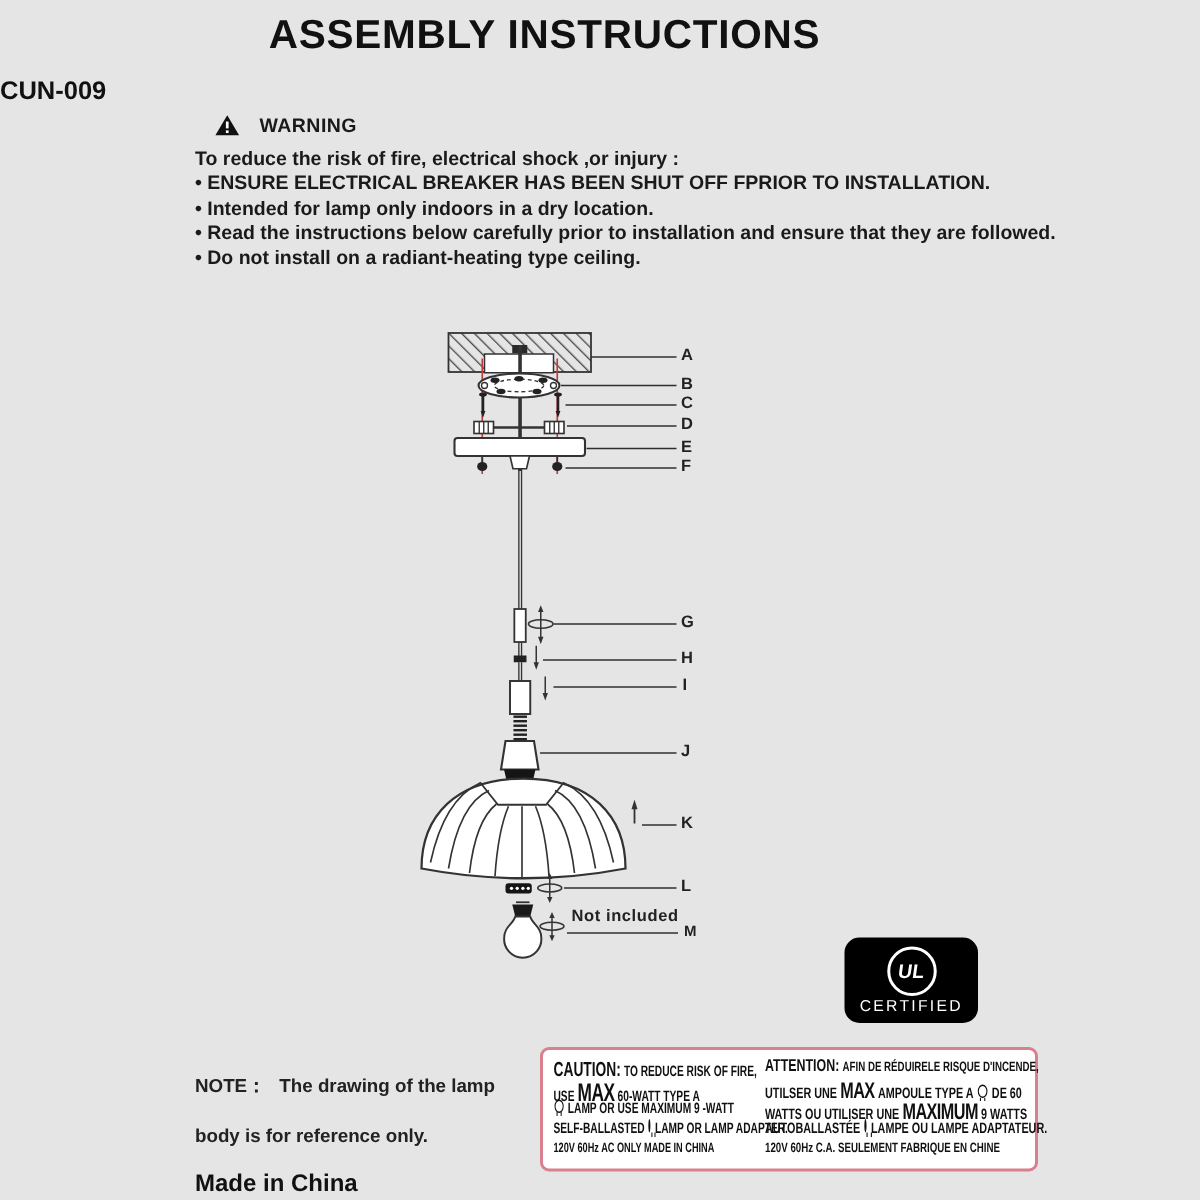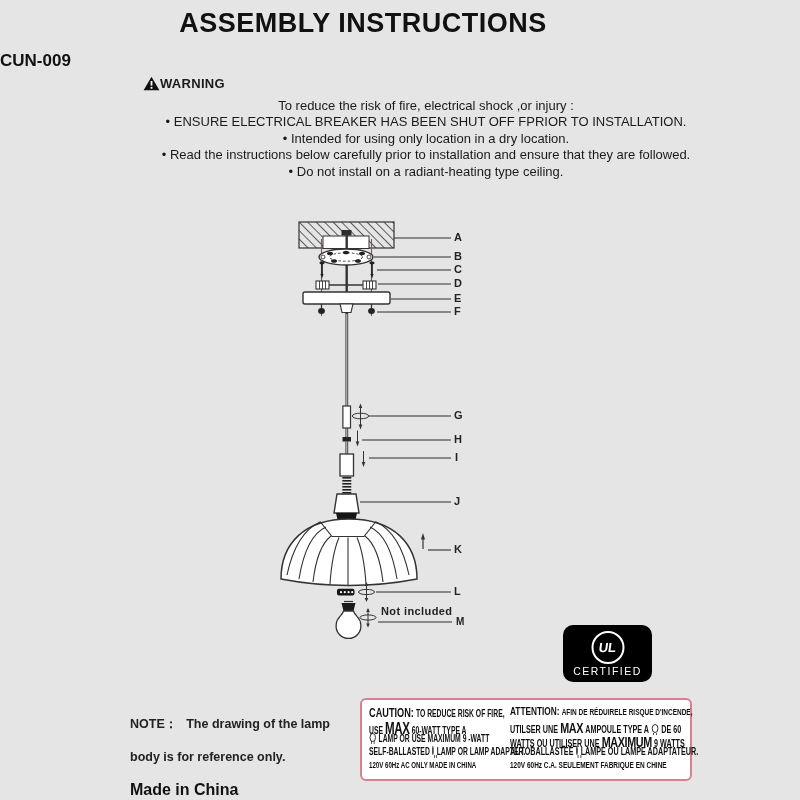--- a/index.html
+++ b/index.html
@@ -8,23 +8,23 @@
     font-family:"Liberation Sans","DejaVu Sans",sans-serif;color:#1a1a1a;overflow:hidden;
   }
   .title{
     position:absolute;left:0;top:8px;width:726px;text-align:center;
     font-size:27px;font-weight:bold;letter-spacing:.5px;color:#111;
   }
   .model{
     position:absolute;left:0;top:51px;width:694px;
     font-size:17px;font-weight:bold;color:#111;
   }
-  .warning-head{position:absolute;left:143px;top:76px;display:flex;align-items:center;}
+  .warning-head{position:absolute;left:143px;top:76px;display:flex;align-items:center;gap:13px;}
   .warning-head .wlabel{font-size:13px;font-weight:bold;letter-spacing:.3px;}
-  .warning-text{position:absolute;left:130px;top:98px;width:592px;font-size:13px;font-weight:normal;line-height:16.4px;text-align:center;}
+  .warning-text{position:absolute;left:130px;top:98px;width:592px;font-size:13px;font-weight:bold;line-height:16.4px;}
   .warning-text .intro{margin-bottom:0;}
   .diagram-svg{position:absolute;left:0;top:0;width:800px;height:800px;}
   .dlabel{position:absolute;font-size:11px;font-weight:bold;color:#222;}
   .not-included{position:absolute;left:381px;top:605px;font-size:11px;font-weight:bold;letter-spacing:.4px;color:#222;}
   
   .ul-logo{position:absolute;left:563px;top:625px;width:89px;height:57px;background:#000;border-radius:10px;}
   .ul-circle{position:absolute;left:50%;top:6px;transform:translateX(-50%);width:29px;height:29px;
     border:2.5px solid #fff;border-radius:50%;}
   .ul-mark{position:absolute;left:50%;top:50%;transform:translate(-50%,-54%) skewX(-8deg);
     color:#fff;font-size:13px;font-weight:bold;}
@@ -66,21 +66,21 @@
       <polygon points="8.5,0.8 16.4,14.2 0.6,14.2" fill="#111"></polygon>
       <rect x="7.6" y="5" width="1.8" height="4.6" fill="#fff"></rect>
       <rect x="7.6" y="10.9" width="1.8" height="1.8" fill="#fff"></rect>
     </svg>
     <span class="wlabel">WARNING</span>
   </div>
 
   <div class="warning-text">
     <div class="intro">To reduce the risk of fire, electrical shock ,or injury :</div>
     <div>• ENSURE ELECTRICAL BREAKER HAS BEEN SHUT OFF FPRIOR TO INSTALLATION.</div>
-    <div>• Intended for using only location in a dry location.</div>
+    <div>• Intended for lamp only indoors in a dry location.</div>
     <div>• Read the instructions below carefully prior to installation and ensure that they are followed.</div>
     <div>• Do not install on a radiant-heating type ceiling.</div>
   </div>
 
   <svg class="diagram-svg" viewBox="0 0 800 800">
     <defs>
       <pattern id="hatch" patternUnits="userSpaceOnUse" width="6" height="6" patternTransform="rotate(-45)">
         <line x1="0" y1="0" x2="0" y2="6" stroke="#4a4a4a" stroke-width="1.8"></line>
       </pattern>
     </defs>

